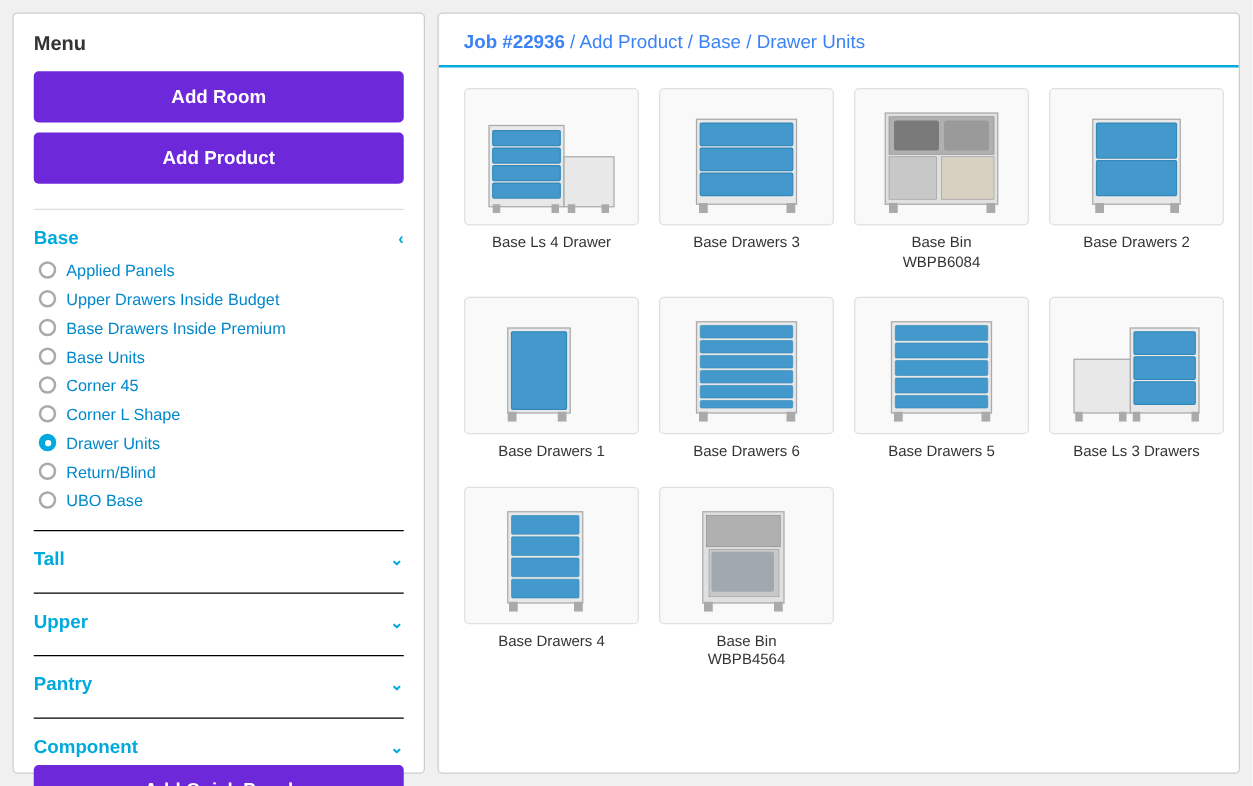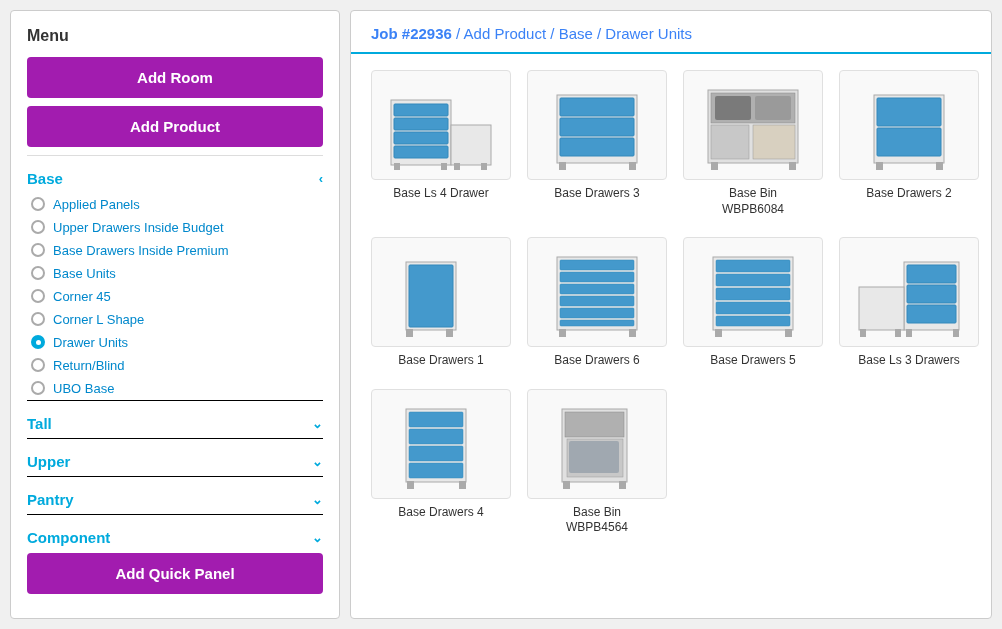--- a/index.html
+++ b/index.html
@@ -19,33 +19,34 @@
     }
     .menu-title {
       font-size: 16px;
       font-weight: bold;
       color: #333;
       margin-bottom: 12px;
     }
     .btn-primary {
       display: block;
       width: 100%;
-      background: #a21caf;
+      background: #6d28d9;
       color: #fff;
       border: none;
       border-radius: 4px;
       padding: 12px;
       font-size: 15px;
       font-weight: bold;
       cursor: pointer;
       margin-bottom: 8px;
       text-align: center;
     }
 
     .nav-section {
+      margin-top: 12px;
       border-top: 1px solid #ddd;
       padding-top: 8px;
     }
     .nav-section-header {
       display: flex;
       justify-content: space-between;
       align-items: center;
       cursor: pointer;
       padding: 6px 0;
       color: #00aadd;

